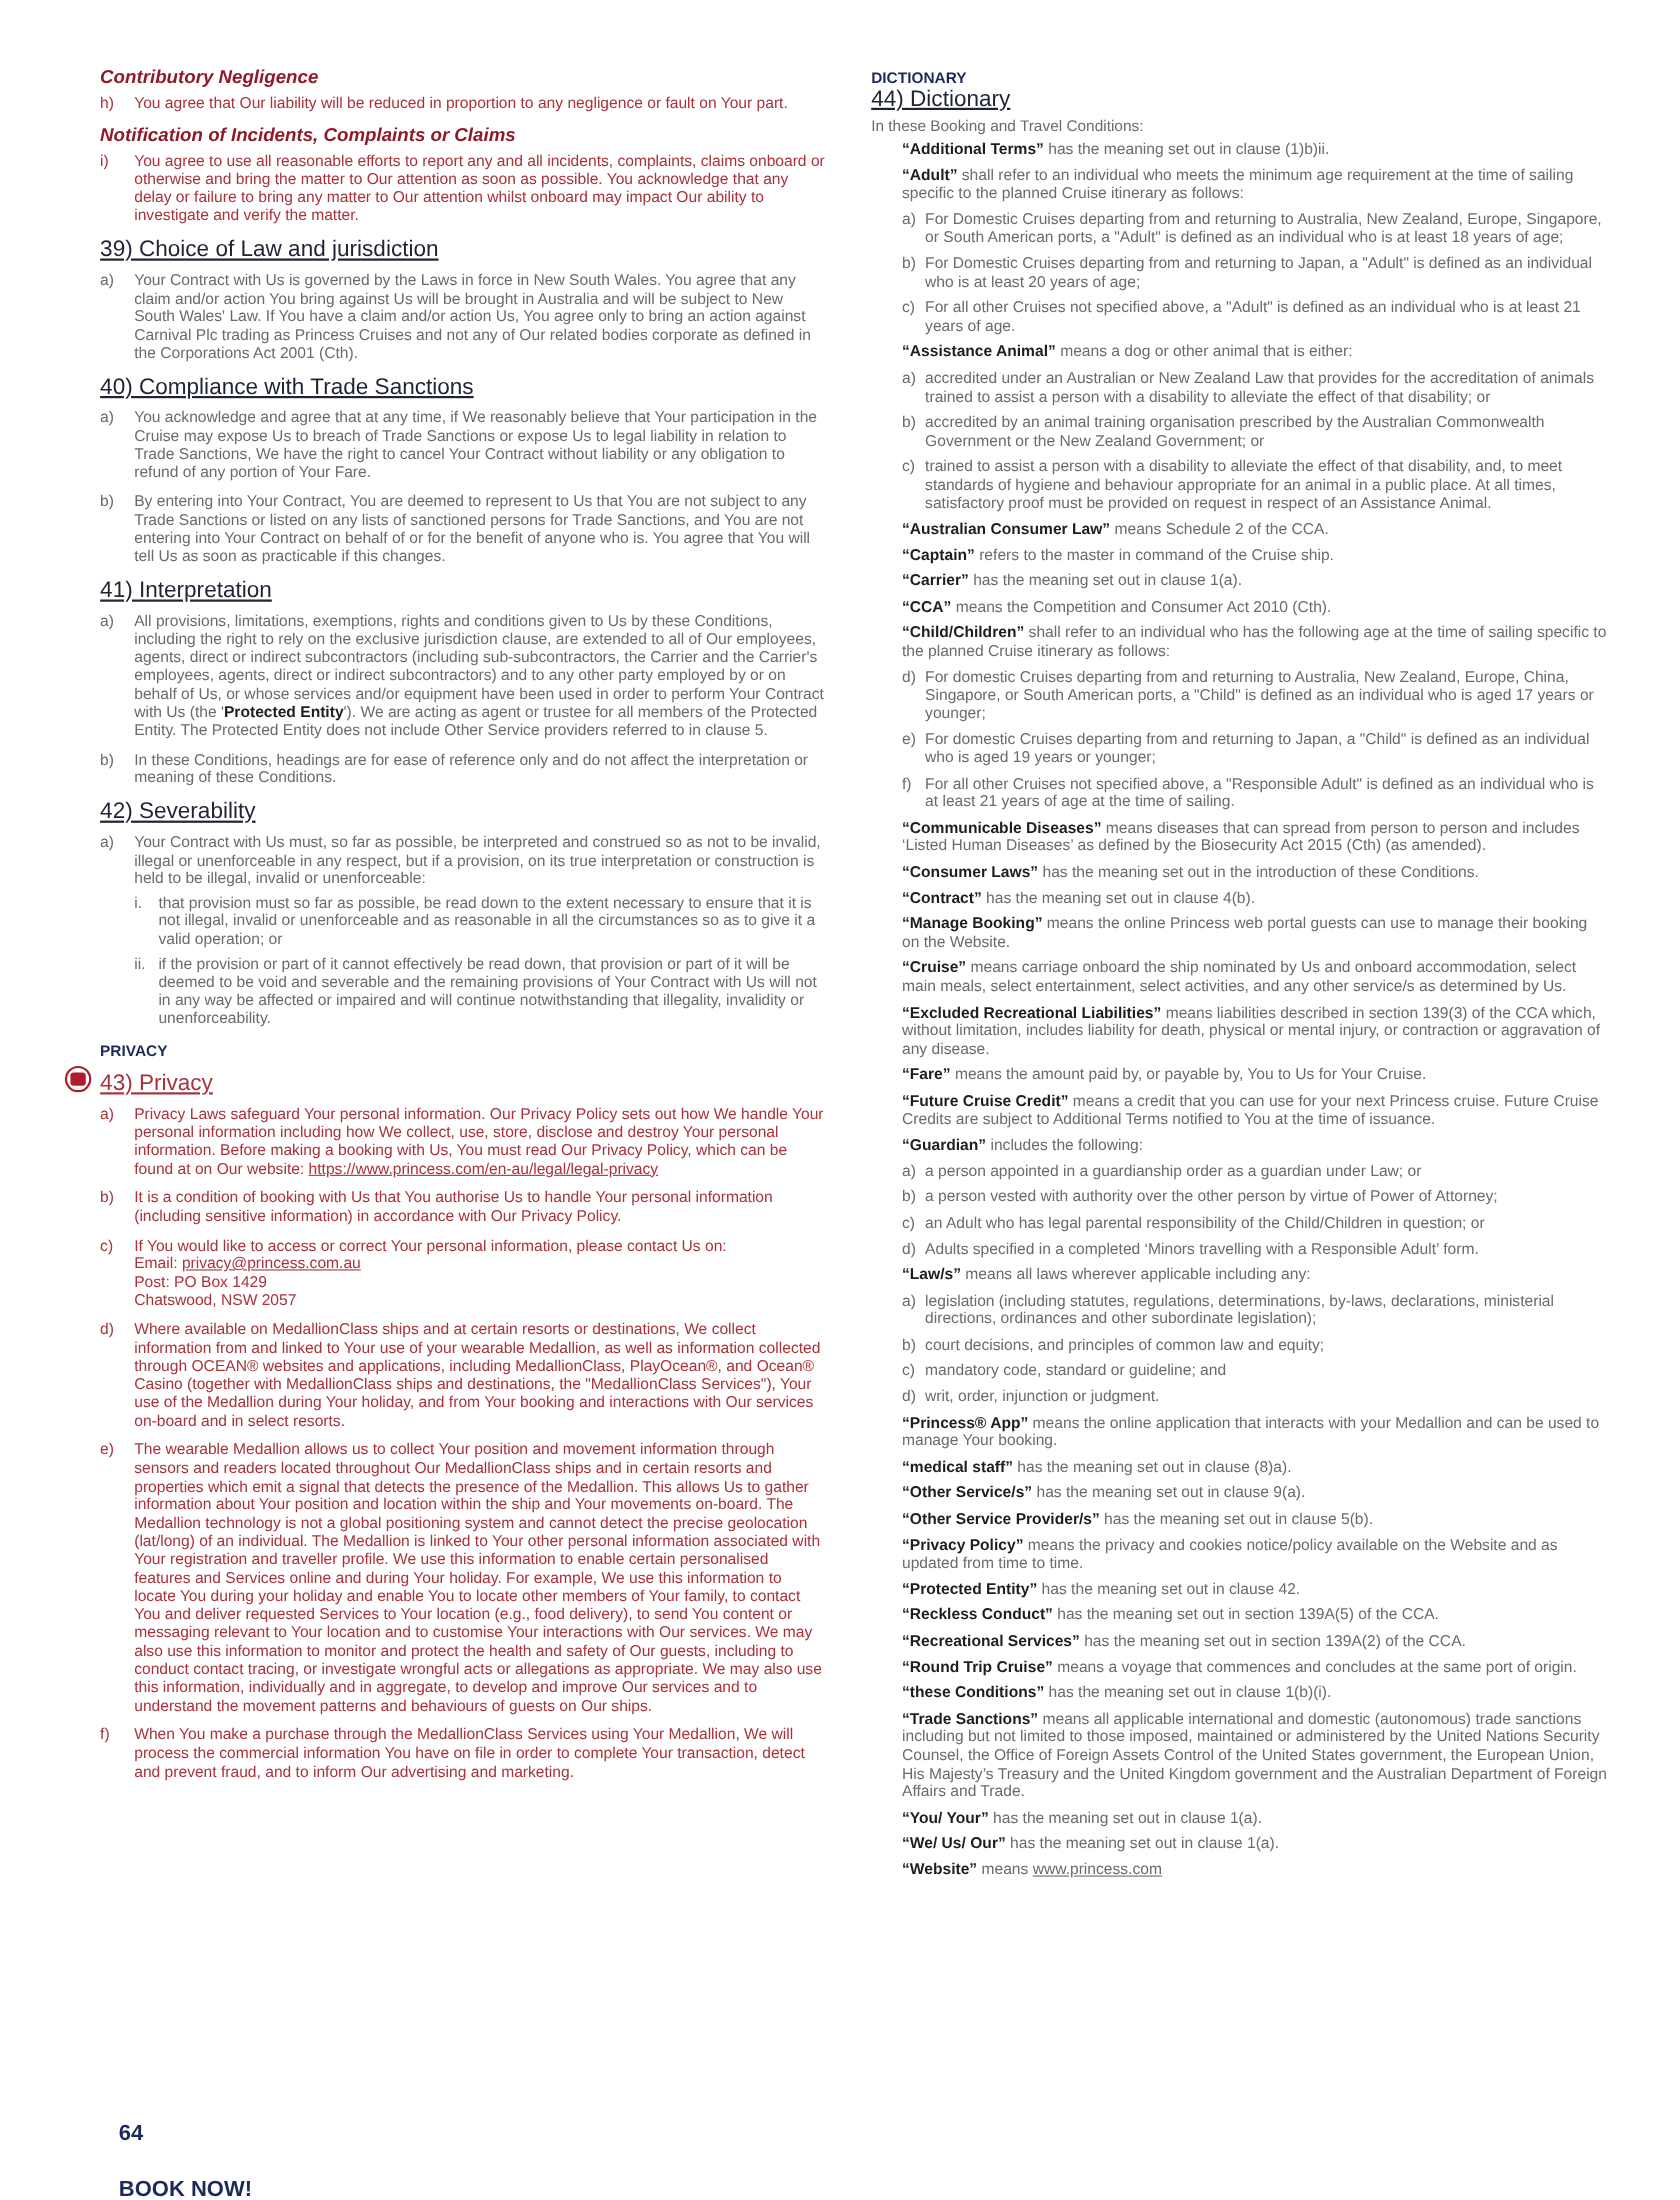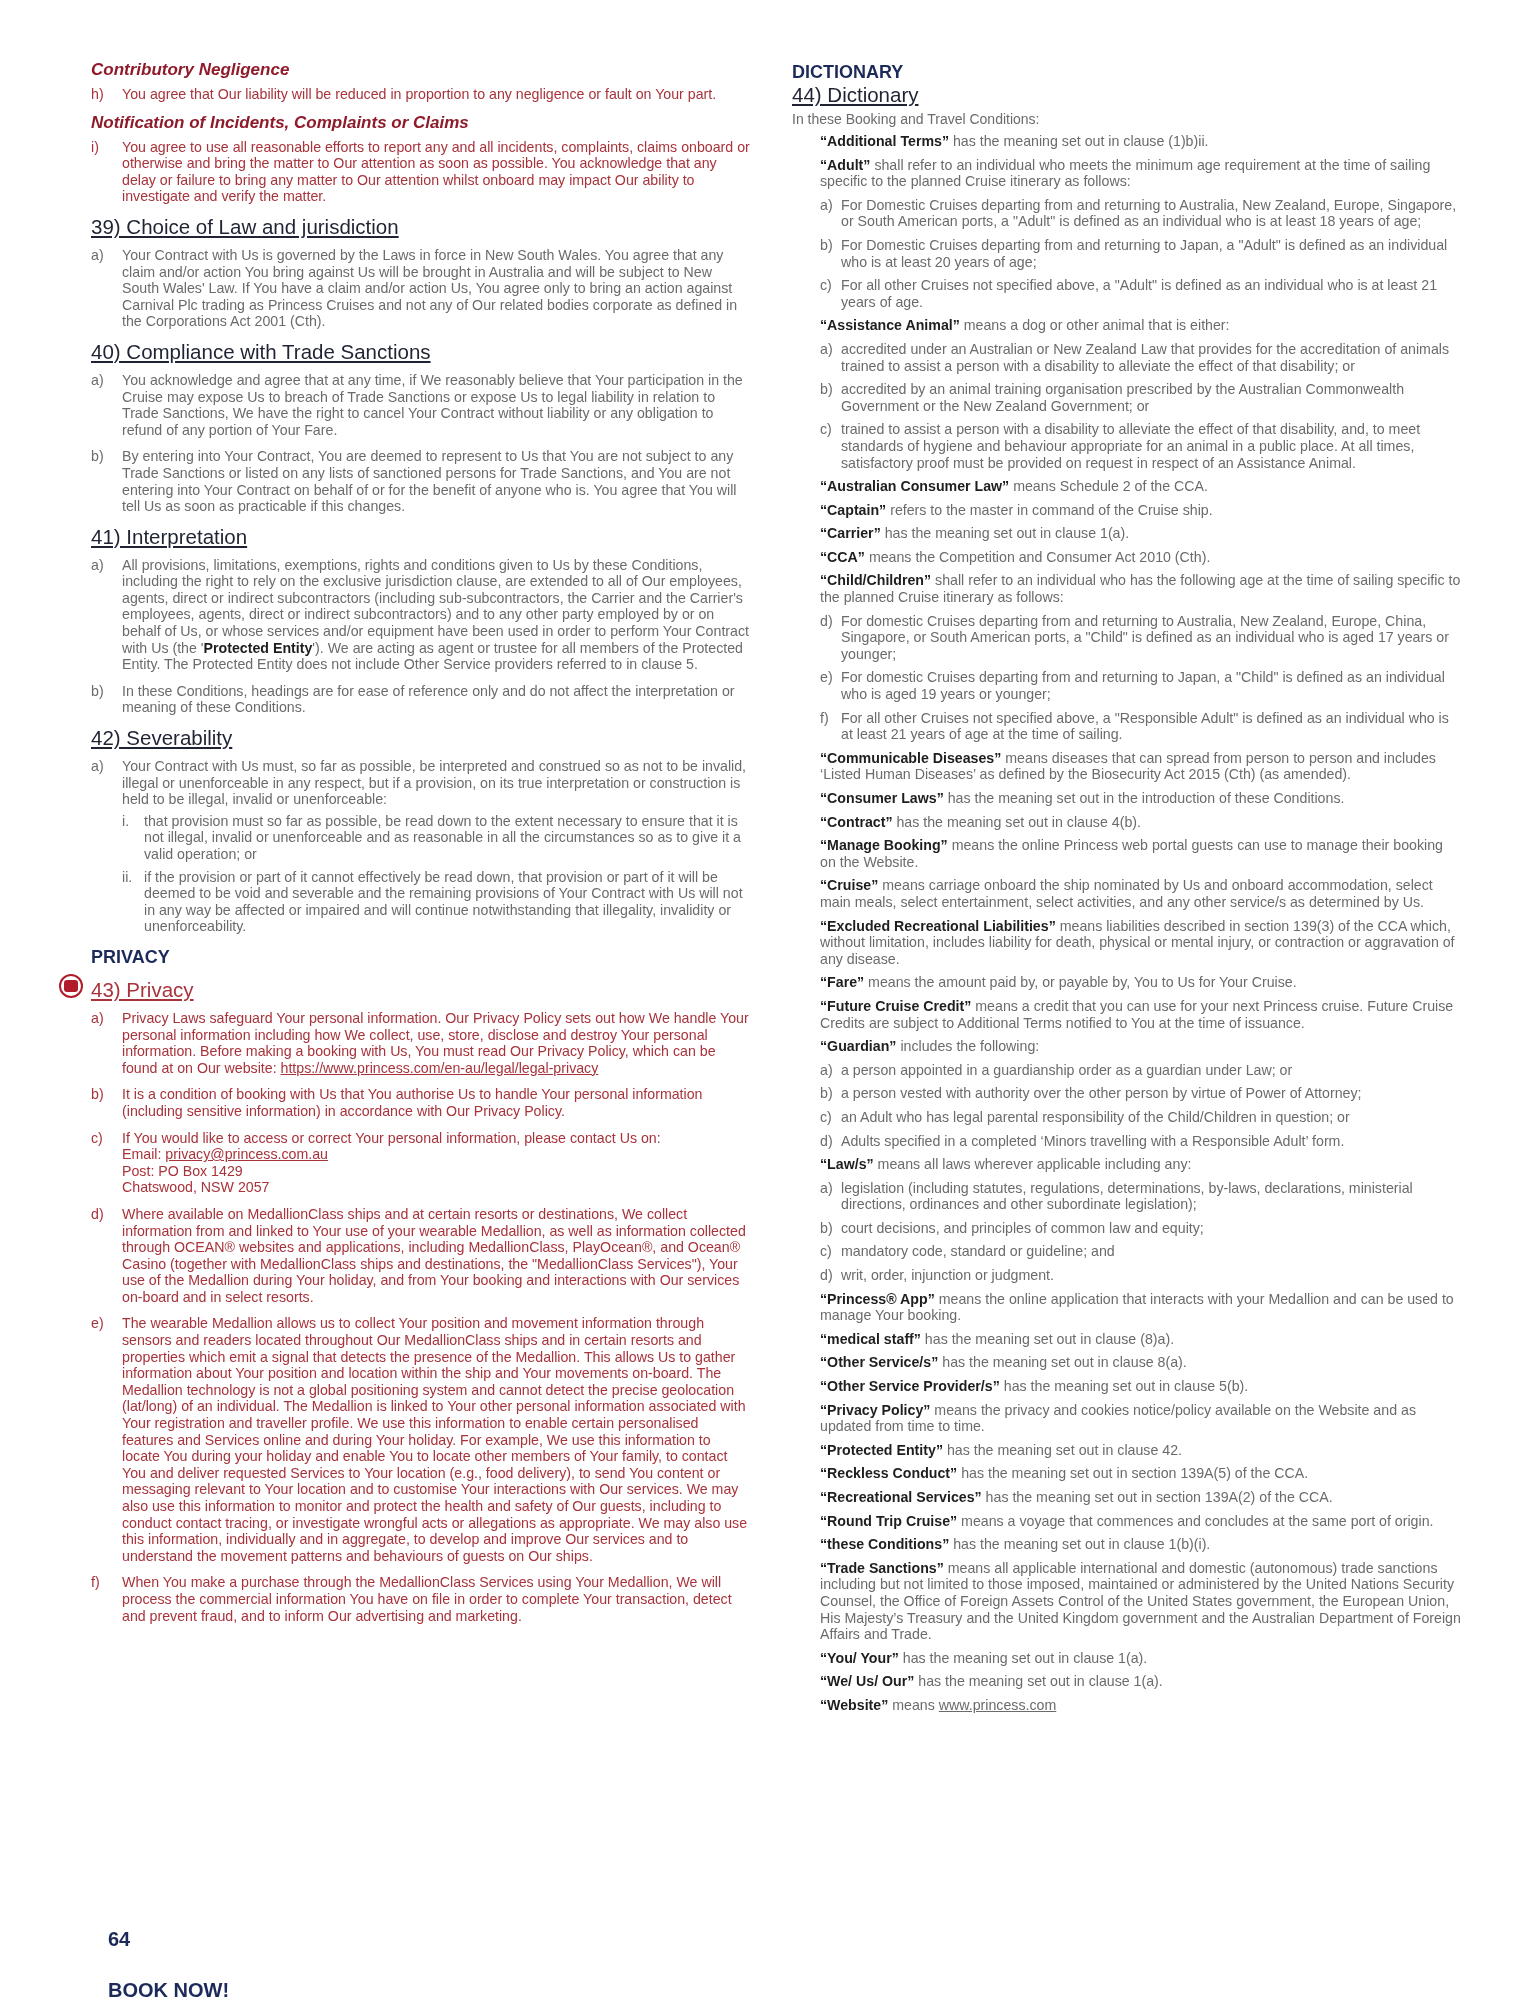--- a/index.html
+++ b/index.html
@@ -8,21 +8,21 @@
     .col { position: absolute; top: 58px; }
     .col-left { left: 91px; width: 660px; }
     .col-right { left: 792px; width: 670px; }
     .sub-italic { color: #8f1a2a; font-style: italic; font-weight: bold; font-size: 17px; margin: 2px 0 6px 0; }
     .item { display: flex; font-size: 14.2px; line-height: 16.6px; margin-bottom: 10px; }
     .item .lbl { width: 31px; flex: none; }
     .item .txt { flex: 1; }
     .red { color: #a8333b; }
     .grey { color: #6b6b6b; }
     .sec-title { font-size: 20.5px; color: #1f2333; margin: 4px 0 8px 0; font-weight: normal; text-decoration: underline; }
-    .cat-title { font-size: 18px; color: #1c2a5a; font-weight: bold; margin: 4px 0 6px 0; }
+    .cat-title { font-size: 14px; color: #1c2a5a; font-weight: bold; margin: 4px 0 6px 0; }
     .subitem { display: flex; font-size: 14.2px; line-height: 16.6px; margin: 0 0 6px 31px; }
     .subitem .lbl { width: 22px; flex: none; }
     .subitem .txt { flex: 1; }
     .privacy-head { display: flex; align-items: center; position: relative; }
     .privacy-icon { position: absolute; left: -32px; top: 0; width: 24px; height: 24px; border-radius: 50%; border: 2px solid #b01c2b; background: #fff; display: flex; align-items: center; justify-content: center; }
     .privacy-icon span { width: 14px; height: 12px; background: #b01c2b; border-radius: 3px; display: block; }
     a.lnk { color: inherit; text-decoration: underline; }
     .dict-intro { font-size: 14px; color: #6b6b6b; margin-bottom: 6px; }
     .def { font-size: 14.2px; line-height: 16.6px; margin: 0 0 7px 28px; color: #6b6b6b; }
     .def b { color: #1e1e1e; }
@@ -220,21 +220,21 @@
       <span class="lbl">c)</span>
       <span class="txt">mandatory code, standard or guideline; and</span>
     </div>
   <div class="dsub">
       <span class="lbl">d)</span>
       <span class="txt">writ, order, injunction or judgment.</span>
     </div>
 
   <div class="def"><b>“Princess® App”</b><span> means the online application that interacts with your Medallion and can be used to manage Your booking.</span></div>
   <div class="def"><b>“medical staff”</b><span> has the meaning set out in clause (8)a).</span></div>
-  <div class="def"><b>“Other Service/s”</b><span> has the meaning set out in clause 8(a).</span></div>
+  <div class="def"><b>“Other Service/s”</b><span> has the meaning set out in clause 9(a).</span></div>
   <div class="def"><b>“Other Service Provider/s”</b><span> has the meaning set out in clause 5(b).</span></div>
   <div class="def"><b>“Privacy Policy”</b><span> means the privacy and cookies notice/policy available on the Website and as updated from time to time.</span></div>
   <div class="def"><b>“Protected Entity”</b><span> has the meaning set out in clause 42.</span></div>
   <div class="def"><b>“Reckless Conduct”</b><span> has the meaning set out in section 139A(5) of the CCA.</span></div>
   <div class="def"><b>“Recreational Services”</b><span> has the meaning set out in section 139A(2) of the CCA.</span></div>
   <div class="def"><b>“Round Trip Cruise”</b><span> means a voyage that commences and concludes at the same port of origin.</span></div>
   <div class="def"><b>“these Conditions”</b><span> has the meaning set out in clause 1(b)(i).</span></div>
   <div class="def"><b>“Trade Sanctions”</b><span> means all applicable international and domestic (autonomous) trade sanctions including but not limited to those imposed, maintained or administered by the United Nations Security Counsel, the Office of Foreign Assets Control of the United States government, the European Union, His Majesty’s Treasury and the United Kingdom government and the Australian Department of Foreign Affairs and Trade.</span></div>
   <div class="def"><b>“You/ Your”</b><span> has the meaning set out in clause 1(a).</span></div>
   <div class="def"><b>“We/ Us/ Our”</b><span> has the meaning set out in clause 1(a).</span></div>

